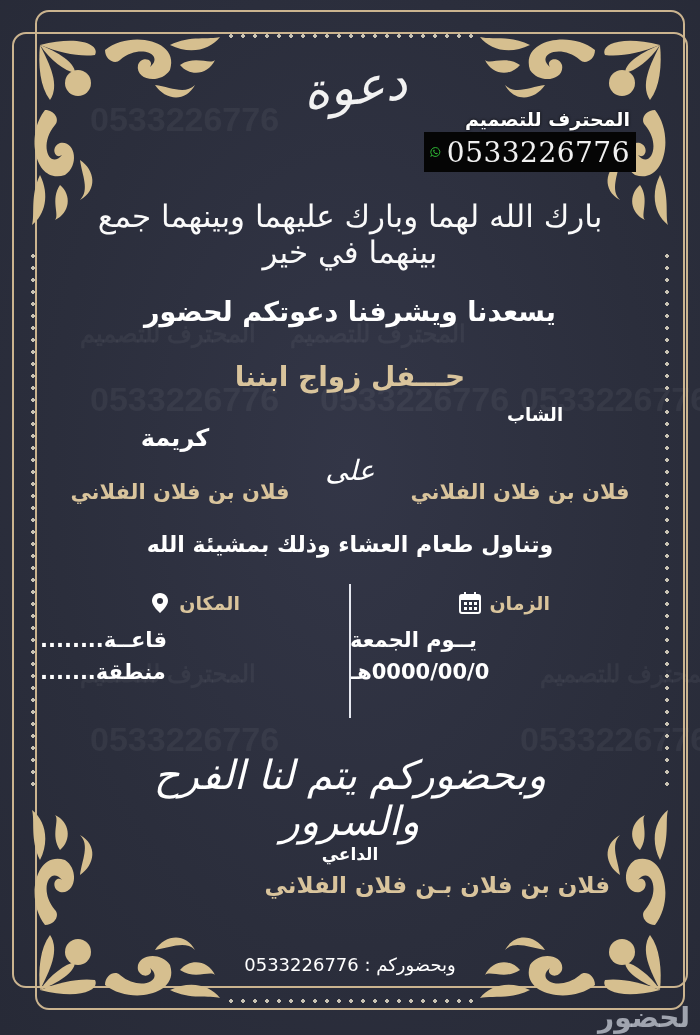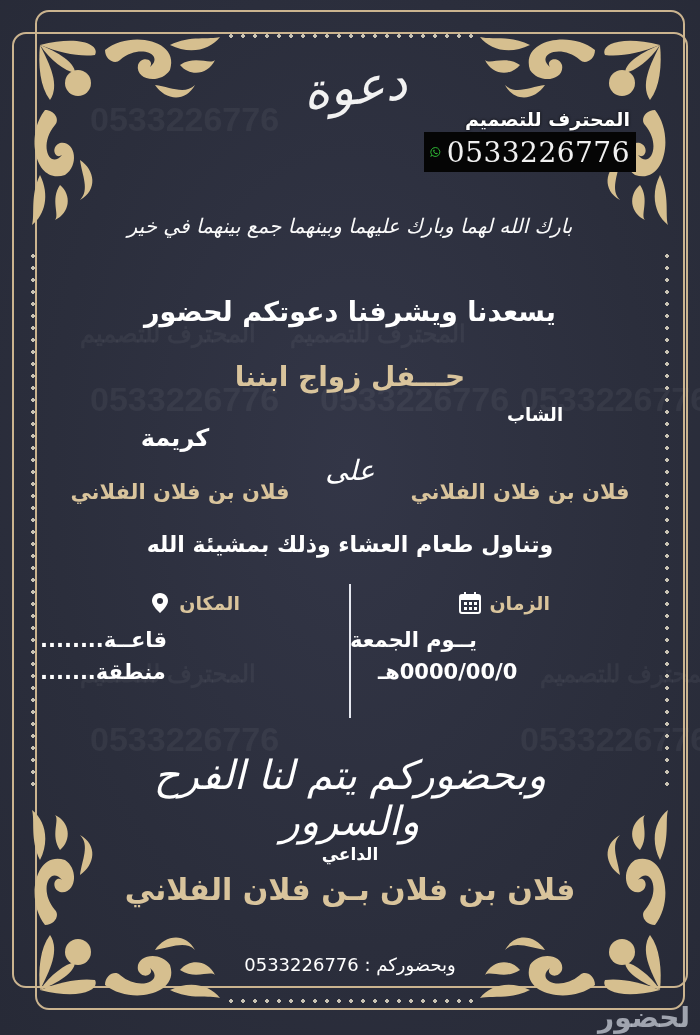--- a/index.html
+++ b/index.html
@@ -65,22 +65,22 @@
     background:#050505; height:40px; display:flex; align-items:center;
     padding:0 6px; margin-top:2px;
   }
   .wa-icon { width:34px; height:34px; margin-right:6px; }
   .designer-phone {
     color:#f0f0f0; font-family:"DejaVu Serif", serif; font-size:28px; letter-spacing:0.5px;
   }
 
   .blessing {
     position:absolute; left:90px; top:198px; width:520px; text-align:center;
-    font-family:"DejaVu Serif", serif; font-size:20px; color:#fafafa;
-    direction:rtl; font-style:italic; letter-spacing:-1px;margin-top:16px;
+    font-family:"DejaVu Serif", serif; font-size:31px; color:#fafafa;
+    direction:rtl; letter-spacing:-1px;
   }
   .line-invite {
     position:absolute; left:90px; top:296px; width:520px;
     font-weight:bold; font-size:27px;
   }
   .line-event {
     position:absolute; left:90px; top:360px; width:520px;
     font-weight:bold; font-size:28px;
   }
   .label-groom { position:absolute; left:470px; top:404px; width:130px; font-weight:bold; font-size:18px; }
@@ -94,29 +94,29 @@
   .line-dinner { position:absolute; left:90px; top:532px; width:520px; font-weight:bold; font-size:22px; }
 
   .divider { position:absolute; left:349px; top:584px; width:2px; height:134px; background:#e6e8f0; }
 
   .info-col { position:absolute; width:200px; direction:rtl; text-align:left; }
   .info-col.right { left:350px; top:592px; right:auto; width:200px; }
   .info-col.left { left:40px; top:592px; width:200px; }
   .info-head { display:flex; align-items:center; gap:8px; direction:rtl; font-weight:bold; font-size:19px; color:#d9c49c; }
   .info-head svg { width:22px; height:22px; }
   .info-line { color:#fff; font-weight:bold; font-size:21px; margin-top:14px; }
-  .info-line.date { font-family:"DejaVu Sans", sans-serif; margin-top:8px;padding-left:28px; }
+  .info-line.date { font-family:"DejaVu Sans", sans-serif; margin-top:8px; }
 
   .closing {
     position:absolute; left:100px; top:752px; width:500px;
     font-family:"DejaVu Serif", serif; font-size:40px; font-style:italic;
     letter-spacing:-1.5px;
   }
   .host-label { position:absolute; left:250px; top:844px; width:200px; font-weight:bold; font-size:17px; }
-  .host-name { position:absolute; left:90px; top:872px; width:520px; font-weight:bold; font-size:30px; }
+  .host-name { position:absolute; left:90px; top:872px; width:520px; font-weight:bold; font-size:23px;text-align:right; }
   .contact {
     position:absolute; left:220px; top:954px; width:260px;
     font-size:18px; color:#fff; direction:rtl; text-align:center;
   }
   .contact .num { direction:ltr; unicode-bidi:embed; font-family:"DejaVu Sans", sans-serif; letter-spacing:0.5px; }
 
   .haraj {
     position:absolute; left:612px; top:1002px; width:78px; height:32px;
     color:rgba(200,205,215,0.75); font-weight:bold; font-size:28px;
     direction:rtl; text-align:center; line-height:32px;

